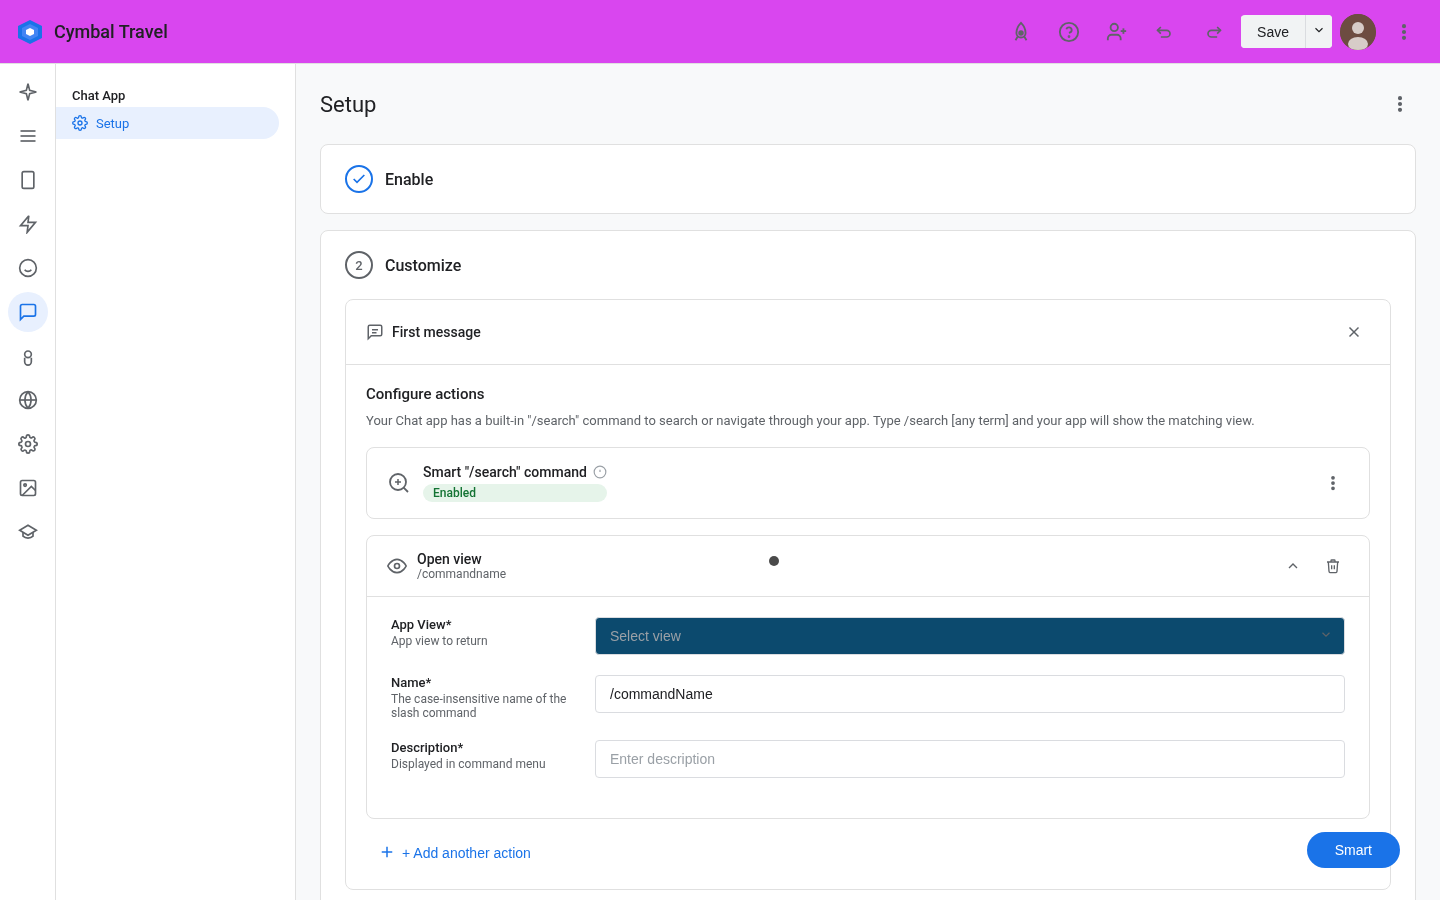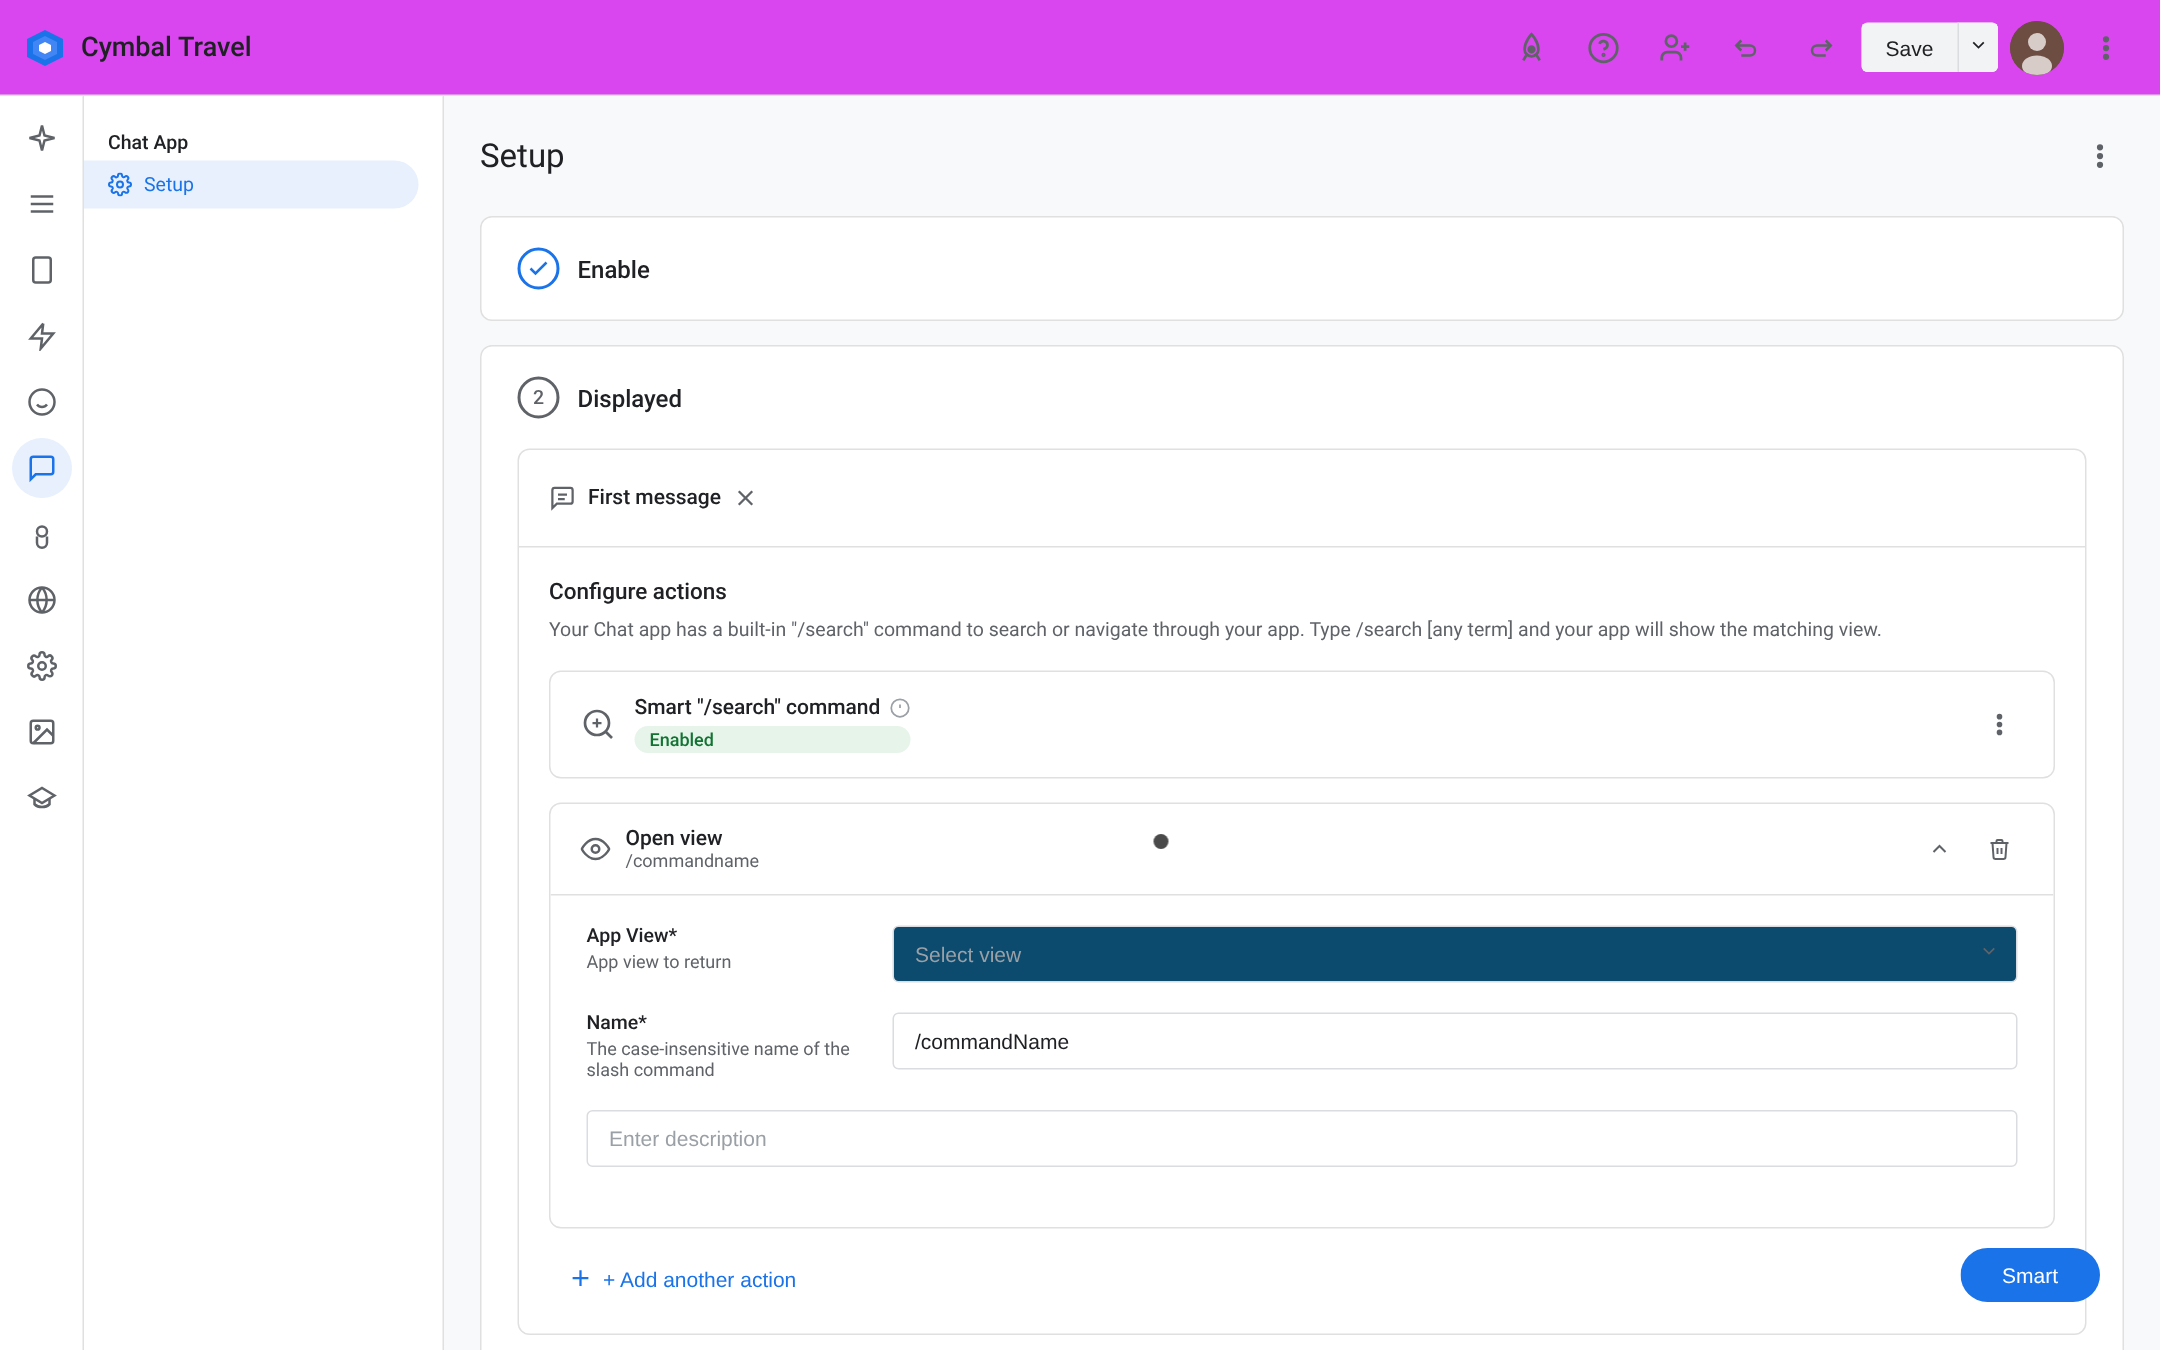--- a/index.html
+++ b/index.html
@@ -93,21 +93,21 @@
     .step-title { font-size: 16px; font-weight: 500; color: #202124; }
 
     
     .customize-content { padding: 0 24px 24px; }
 
     
     .inner-card {
       border: 1px solid #e0e0e0; border-radius: 8px; margin-bottom: 16px; background: #fff;
     }
     .inner-card-header {
-      display: flex; align-items: center; justify-content: flex-start;
+      display: flex; align-items: center; justify-content: space-between;
       padding: 16px 20px; border-bottom: 1px solid #e0e0e0;
     }
     .inner-card-title-row { display: flex; align-items: center; gap: 8px; }
     .inner-card-title { font-size: 14px; font-weight: 500; color: #202124; }
     .inner-card-body { padding: 20px; }
 
     
     .configure-title { font-size: 15px; font-weight: 500; margin-bottom: 8px; }
     .configure-desc { font-size: 13px; color: #5f6368; line-height: 1.5; margin-bottom: 16px; }
 
@@ -371,21 +371,21 @@
             <polyline points="20 6 9 17 4 12"></polyline>
           </svg>
         </div>
         <span class="step-title">Enable</span>
       </div>
     </div>
 
     <div class="step-card">
       <div class="step-header">
         <div class="step-number">2</div>
-        <span class="step-title">Displayed</span>
+        <span class="step-title">Customize</span>
       </div>
 
       <div class="customize-content">
 
         <div class="inner-card">
           <div class="inner-card-header">
             <div class="inner-card-title-row">
               <svg width="18" height="18" viewBox="0 0 24 24" fill="none" stroke="#5f6368" stroke-width="2">
                 <path d="M21 15a2 2 0 01-2 2H7l-4 4V5a2 2 0 012-2h14a2 2 0 012 2z"></path>
                 <line x1="8" y1="9" x2="16" y2="9"></line>
@@ -485,20 +485,24 @@
                   <div class="form-label-group">
                     <div class="form-label">Name*</div>
                     <div class="form-sublabel">The case-insensitive name of the slash command</div>
                   </div>
                   <div class="form-input-group">
                     <input type="text" class="form-input" value="/commandName" placeholder="/commandName" style="">
                   </div>
                 </div>
 
                 <div class="form-row">
+                  <div class="form-label-group">
+                    <div class="form-label">Description*</div>
+                    <div class="form-sublabel">Displayed in command menu</div>
+                  </div>
                   <div class="form-input-group">
                     <input type="text" class="form-input" placeholder="Enter description" style="">
                   </div>
                 </div>
               </div>
             </div>
 
             <button class="add-action-btn">
               <svg width="18" height="18" viewBox="0 0 24 24" fill="none" stroke="#1a73e8" stroke-width="2">
                 <line x1="12" y1="5" x2="12" y2="19"></line>

